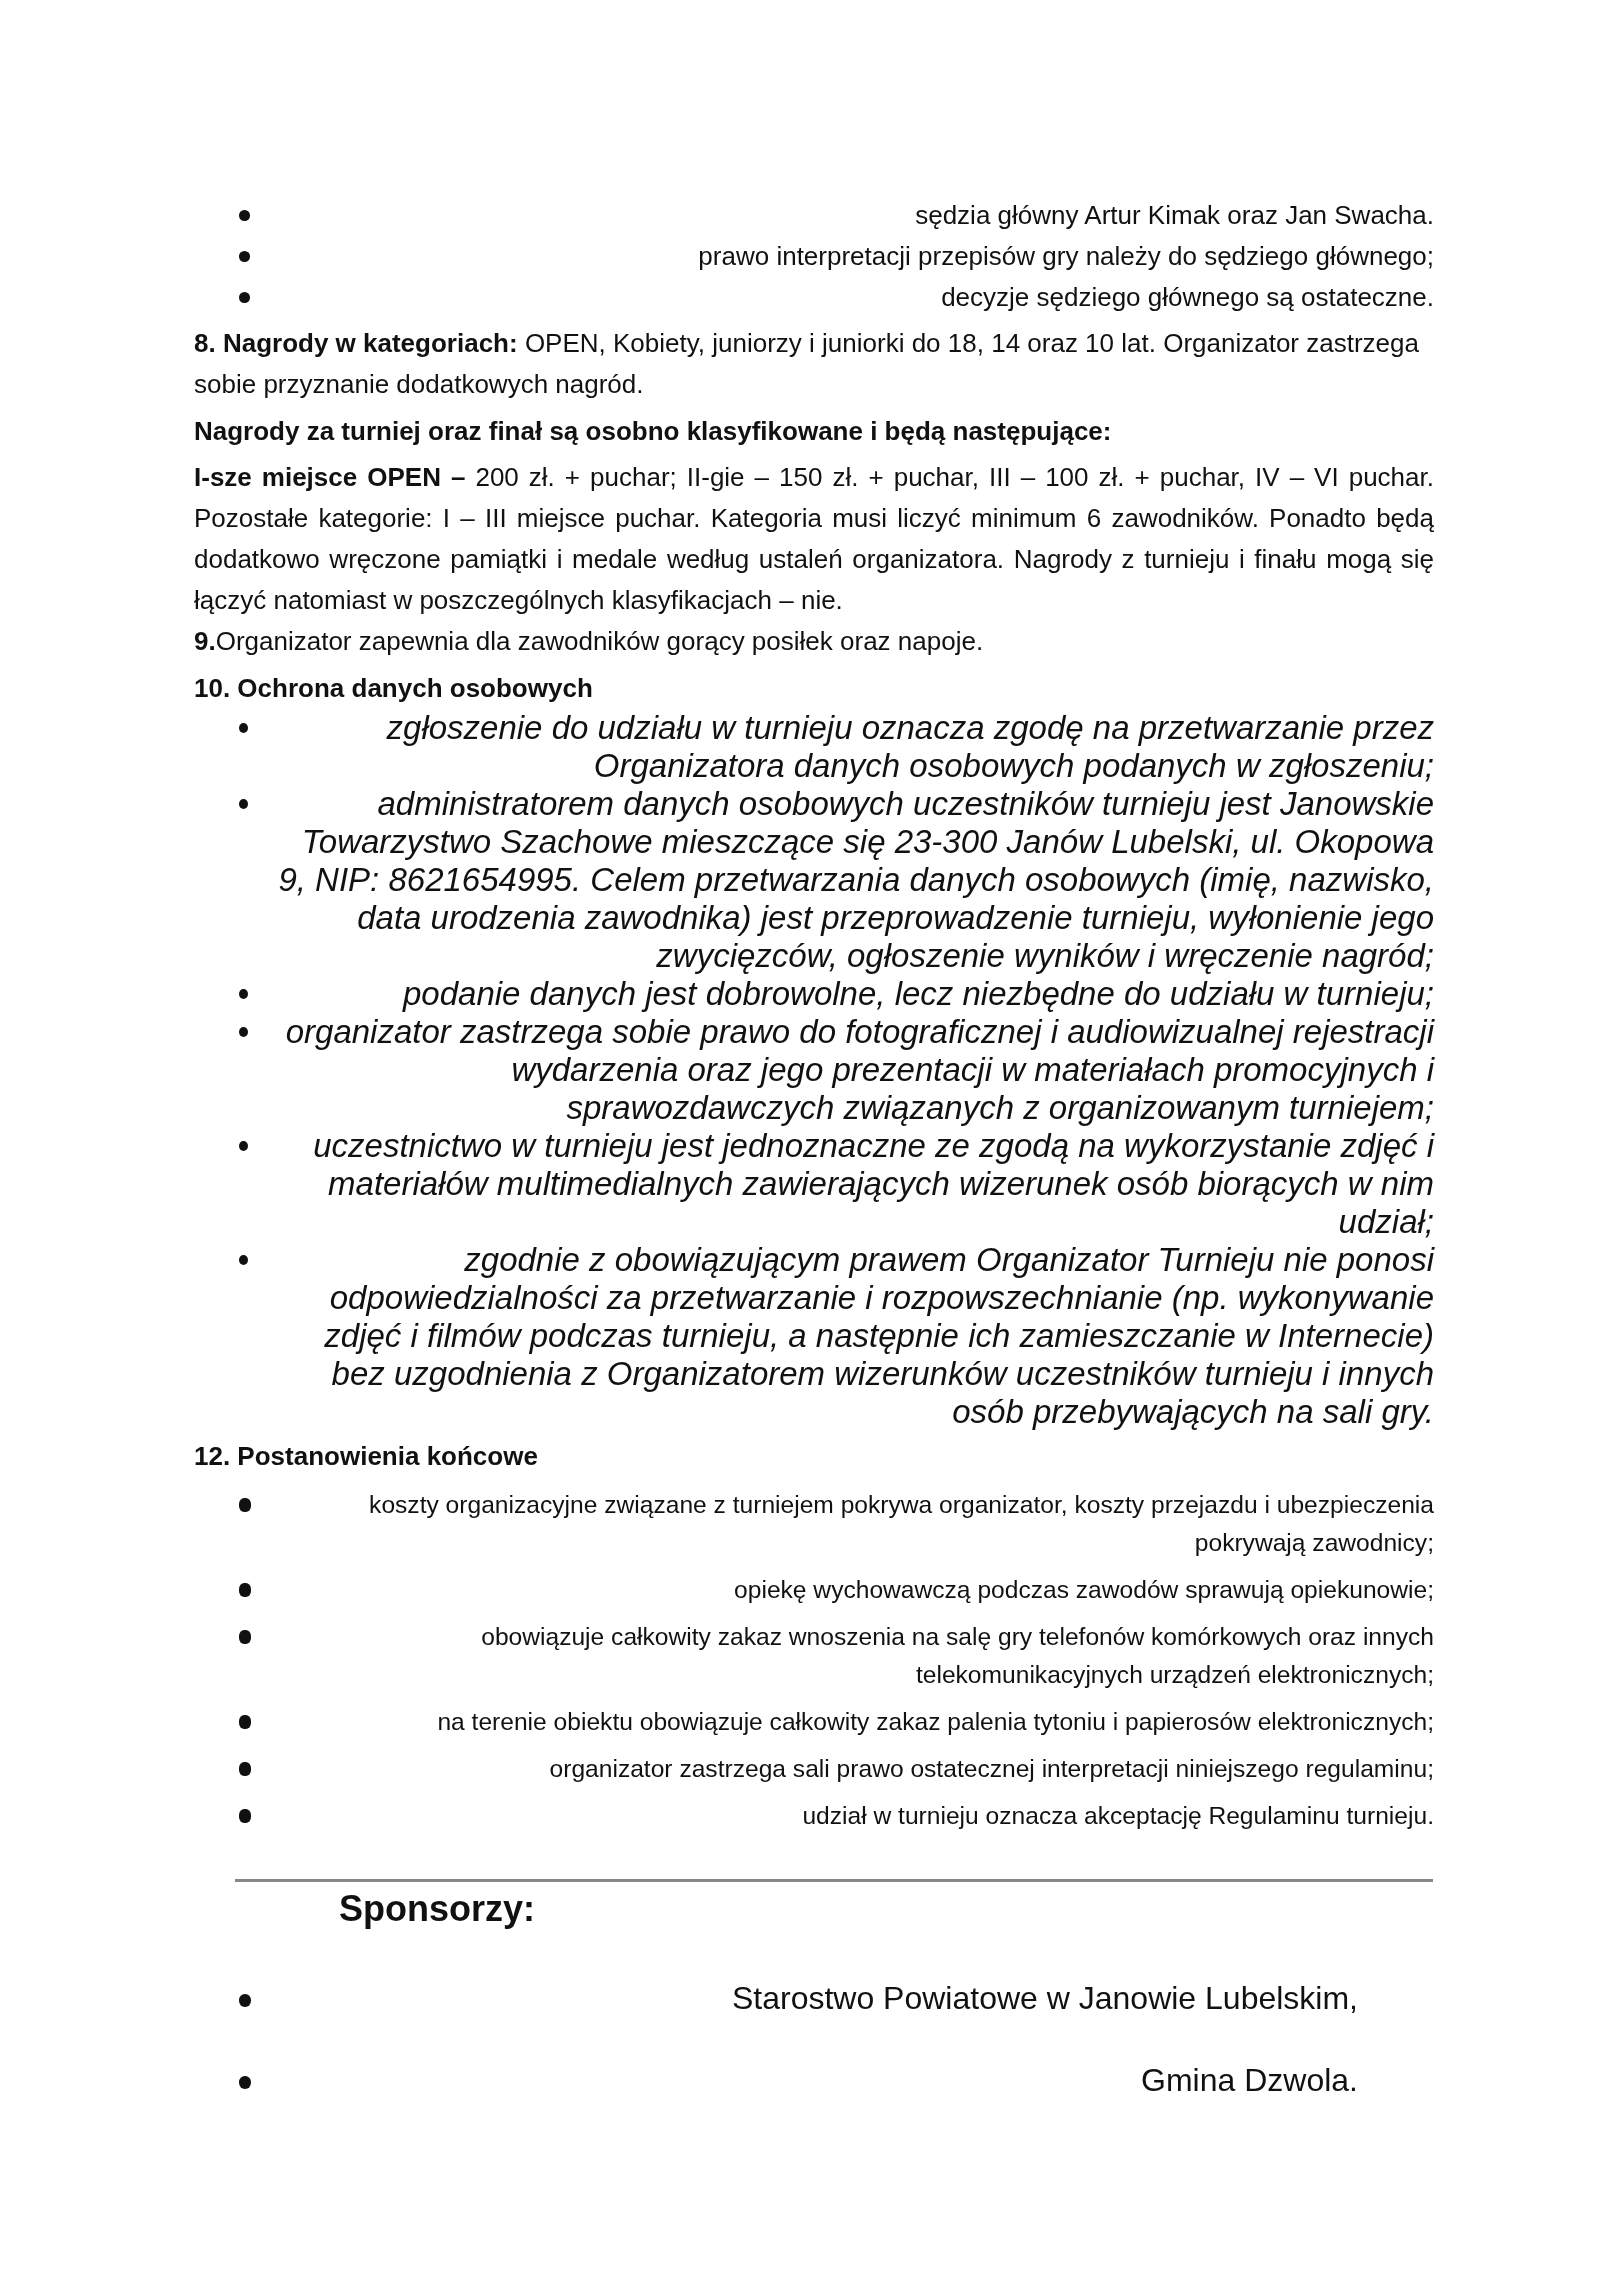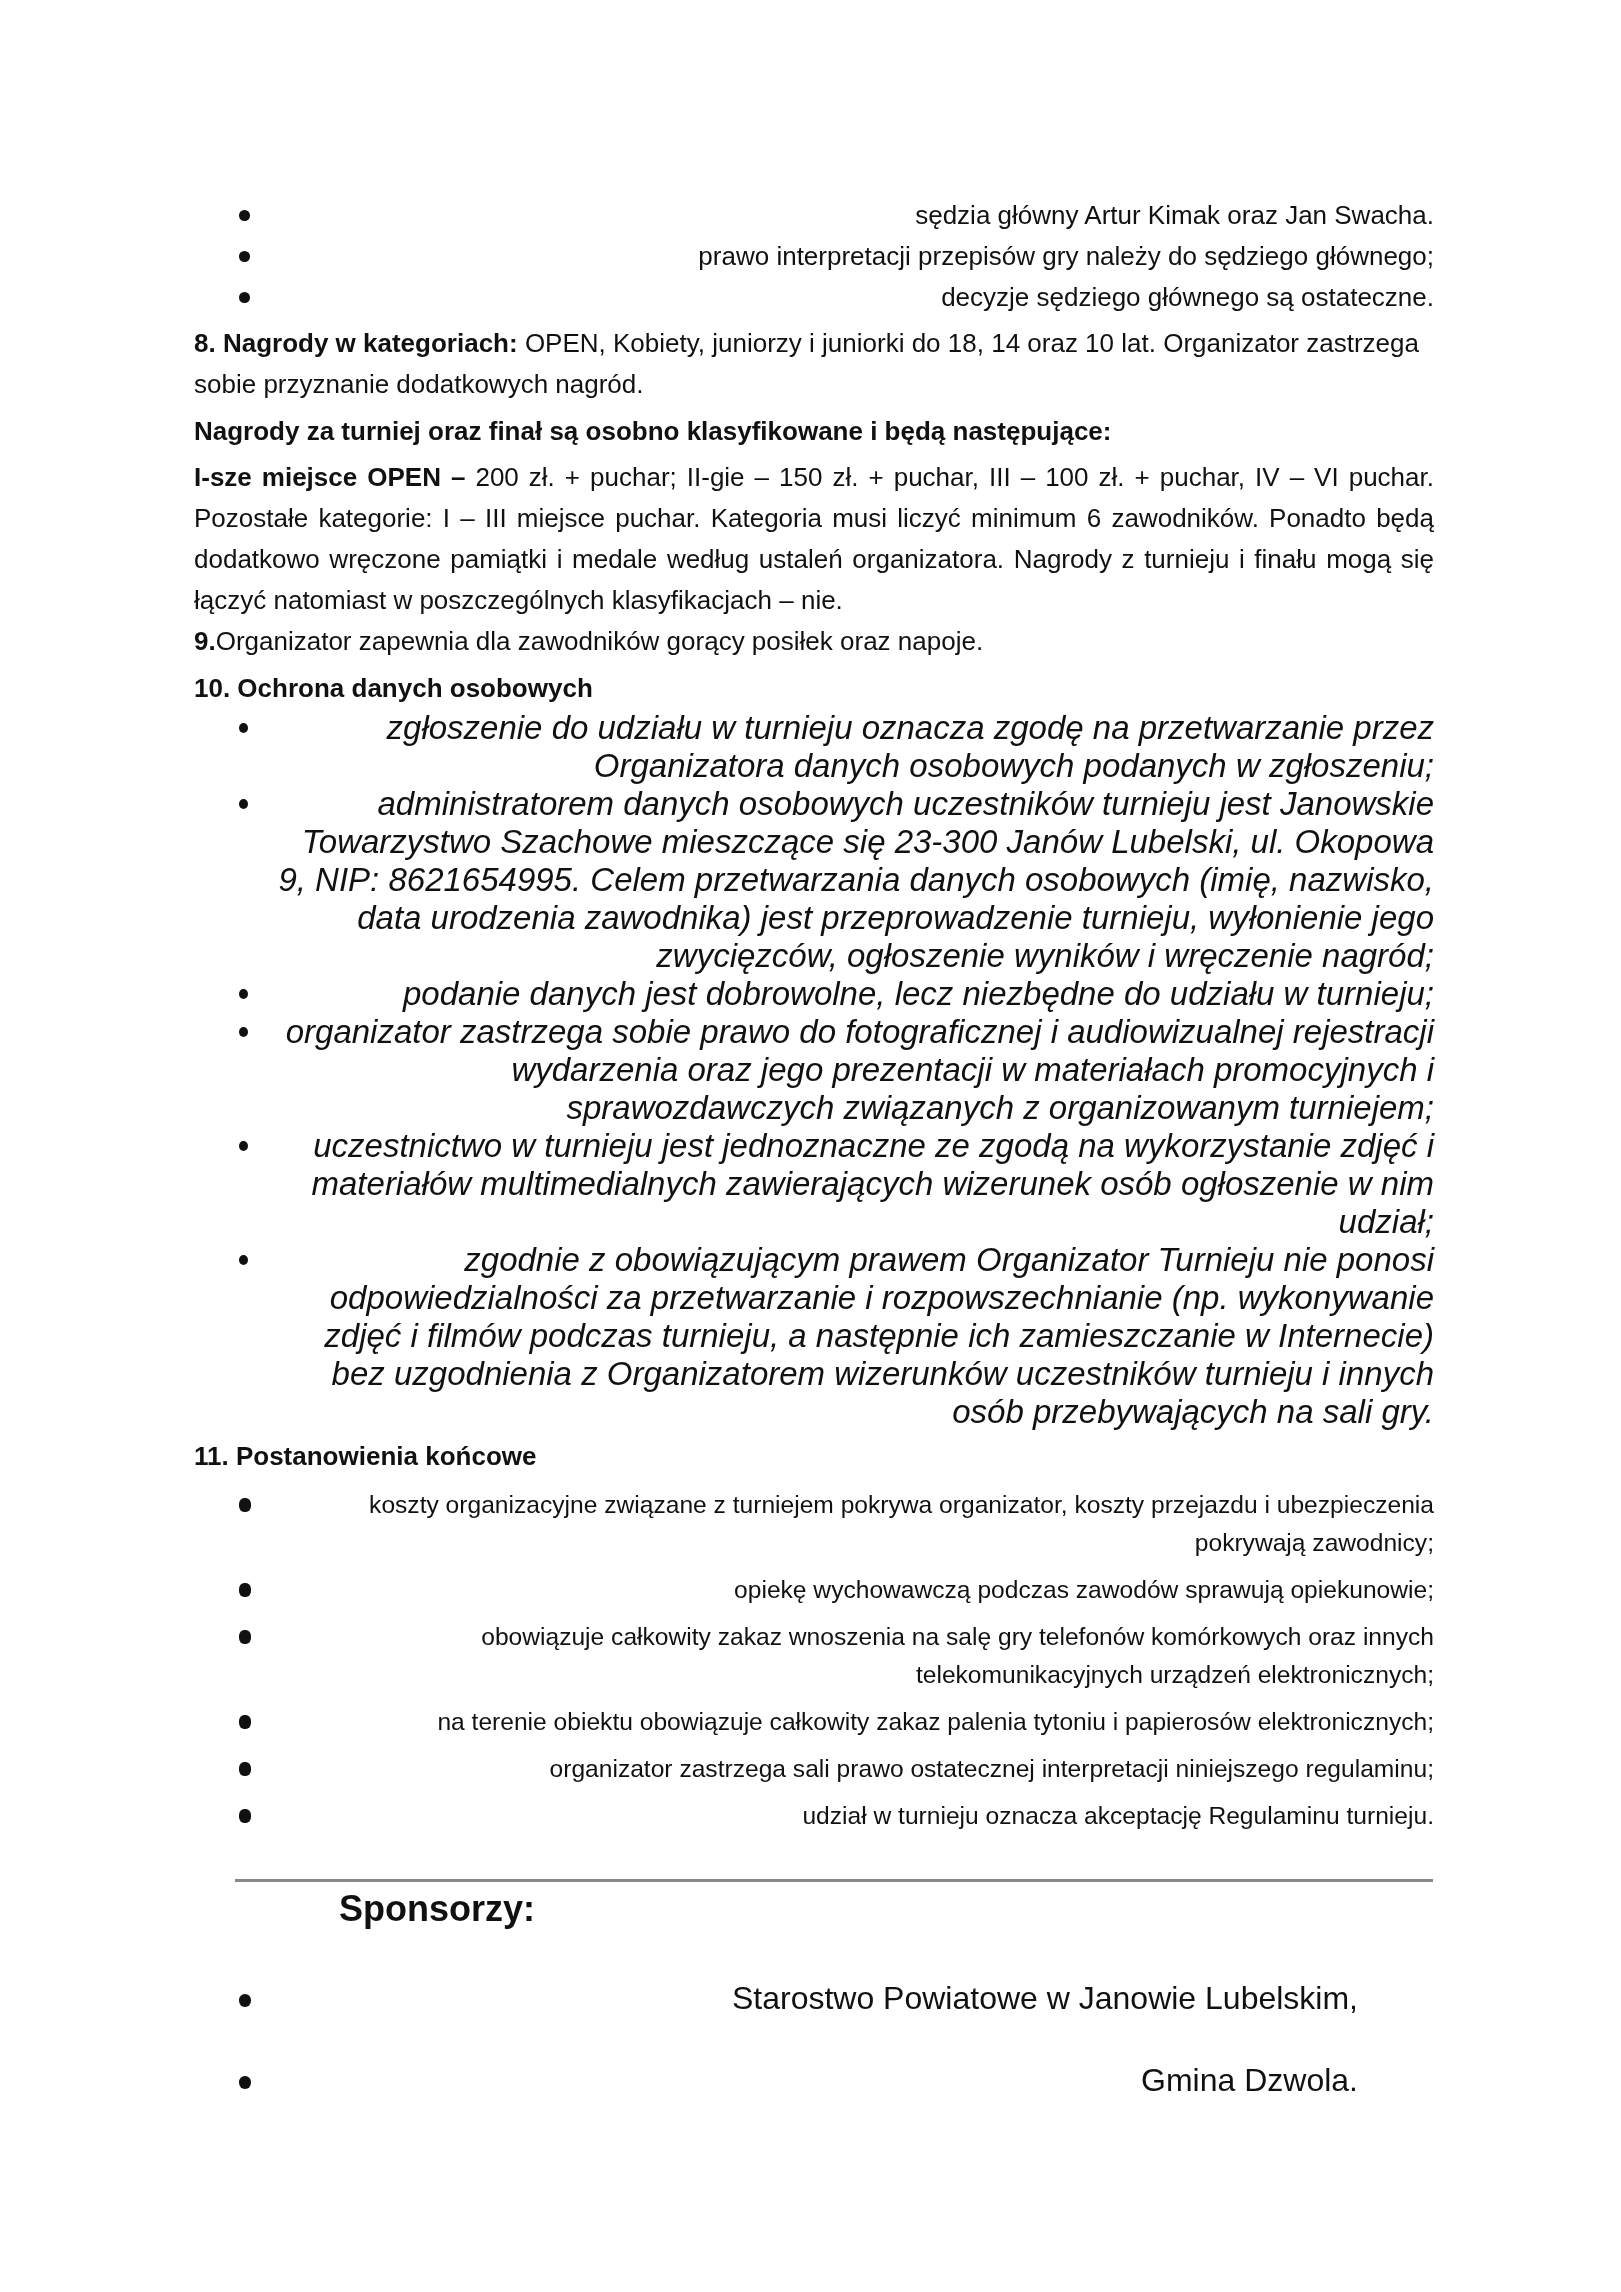--- a/index.html
+++ b/index.html
@@ -45,26 +45,26 @@
 
   <p class="sec t"><b>9.</b><span>Organizator zapewnia dla zawodników gorący posiłek oraz napoje.</span></p>
   <div class="gap6"></div>
 
   <div class="h">10. Ochrona danych osobowych</div>
   <ul class="small just">
     <li><span class="dot"></span><span>zgłoszenie do udziału w turnieju oznacza zgodę na przetwarzanie przez Organizatora danych osobowych podanych w zgłoszeniu;</span></li>
     <li><span class="dot"></span><span>administratorem danych osobowych uczestników turnieju jest Janowskie Towarzystwo Szachowe mieszczące się 23-300 Janów Lubelski, ul. Okopowa 9, NIP: 8621654995. Celem przetwarzania danych osobowych (imię, nazwisko, data urodzenia zawodnika) jest przeprowadzenie turnieju, wyłonienie jego zwycięzców, ogłoszenie wyników i wręczenie nagród;</span></li>
     <li><span class="dot"></span><span>podanie danych jest dobrowolne, lecz niezbędne do udziału w turnieju;</span></li>
     <li><span class="dot"></span><span>organizator zastrzega sobie prawo do fotograficznej i audiowizualnej rejestracji wydarzenia oraz jego prezentacji w materiałach promocyjnych i sprawozdawczych związanych z organizowanym turniejem;</span></li>
-    <li><span class="dot"></span><span>uczestnictwo w turnieju jest jednoznaczne ze zgodą na wykorzystanie zdjęć i materiałów multimedialnych zawierających wizerunek osób ogłoszenie w nim udział;</span></li>
+    <li><span class="dot"></span><span>uczestnictwo w turnieju jest jednoznaczne ze zgodą na wykorzystanie zdjęć i materiałów multimedialnych zawierających wizerunek osób biorących w nim udział;</span></li>
     <li><span class="dot"></span><span>zgodnie z obowiązującym prawem Organizator Turnieju nie ponosi odpowiedzialności za przetwarzanie i rozpowszechnianie (np. wykonywanie zdjęć i filmów podczas turnieju, a następnie ich zamieszczanie w Internecie) bez uzgodnienia z Organizatorem wizerunków uczestników turnieju i innych osób przebywających na sali gry.</span></li>
   </ul>
   <div class="gap6"></div>
 
-  <div class="h">11. Postanowienia końcowe</div>
+  <div class="h">12. Postanowienia końcowe</div>
   <div class="gap10"></div>
   <ul class="final just">
     <li><span class="dot"></span><span>koszty organizacyjne związane z turniejem pokrywa organizator, koszty przejazdu i ubezpieczenia pokrywają zawodnicy;</span></li>
     <li><span class="dot"></span><span>opiekę wychowawczą podczas zawodów sprawują opiekunowie;</span></li>
     <li><span class="dot"></span><span>obowiązuje całkowity zakaz wnoszenia na salę gry telefonów komórkowych oraz innych telekomunikacyjnych urządzeń elektronicznych;</span></li>
     <li><span class="dot"></span><span>na terenie obiektu obowiązuje całkowity zakaz palenia tytoniu i papierosów elektronicznych;</span></li>
     <li><span class="dot"></span><span>organizator zastrzega sali prawo ostatecznej interpretacji niniejszego regulaminu;</span></li>
     <li><span class="dot"></span><span>udział w turnieju oznacza akceptację Regulaminu turnieju.</span></li>
   </ul>
 </div>

